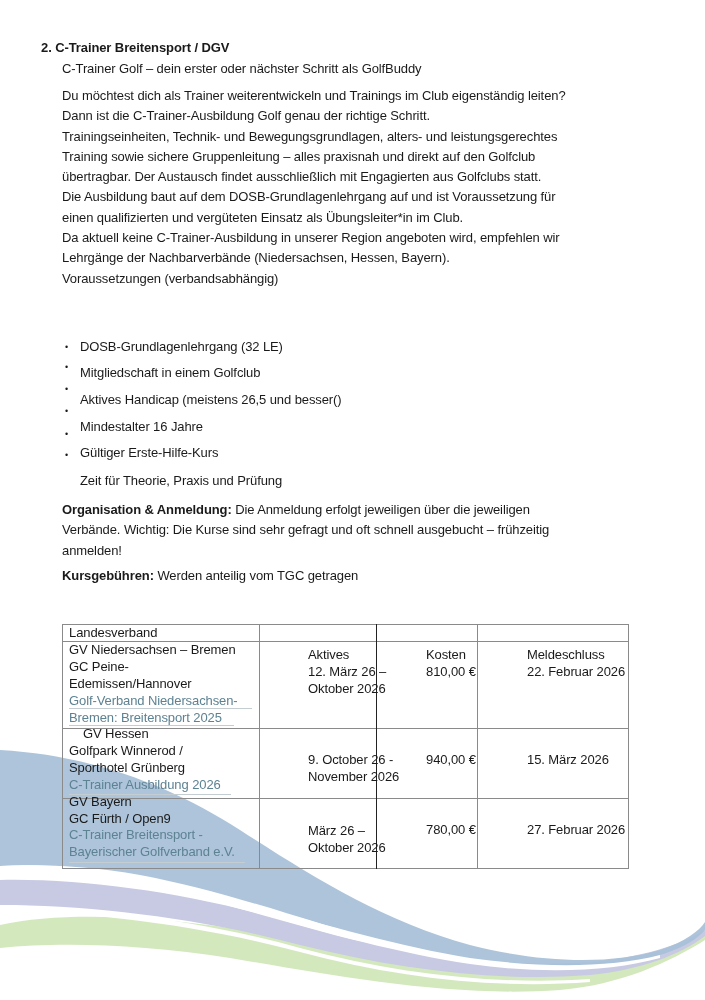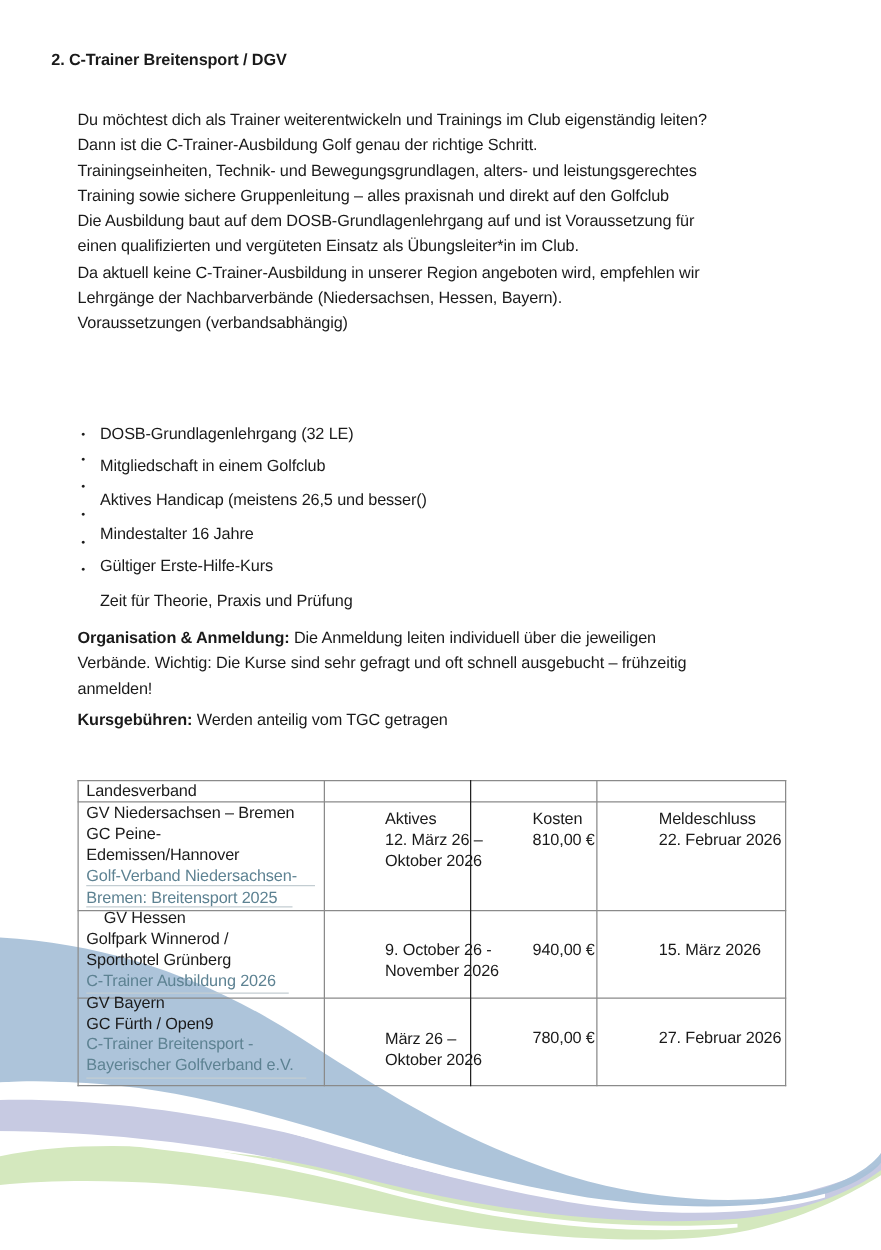--- a/index.html
+++ b/index.html
@@ -35,26 +35,28 @@
   <path fill="#d4e8be" d="M0,925 C90,905 230,925 330,945 C420,963 520,975 600,970 C640,966 680,950 705,935 L705,940 C670,962 620,985 560,990 C450,998 330,975 230,958 C140,944 60,942 0,948 Z"></path>
   <path fill="#c7cae2" d="M0,880 C90,878 200,895 300,925 C400,955 500,968 590,962 C640,958 680,945 705,930 L705,936 C680,955 640,970 590,975 C500,982 400,970 300,945 C200,918 90,905 0,905 Z"></path>
   <path fill="#a9c1d8" opacity="0.95" d="M0,750 C90,755 170,785 240,830 C310,875 380,920 470,945 C540,963 610,965 660,950 C685,942 700,930 705,922 L705,930 C690,948 650,962 600,966 C530,972 460,965 390,945 C300,918 220,890 140,875 C90,866 40,864 0,866 Z"></path>
   <path fill="#ffffff" d="M0,866 C60,862 140,872 220,895 C300,918 390,945 470,958 C540,968 610,968 660,955 L660,958 C610,972 540,974 470,964 C390,952 300,926 220,903 C140,880 60,871 0,873 Z"></path>
   <path fill="#ffffff" d="M0,905 C90,907 200,920 300,948 C400,975 500,985 590,979 L590,982 C500,989 400,979 300,952 C200,925 90,912 0,911 Z"></path>
 </svg>
 
 <div class="page">
 
   <div class="t heading">2. C-Trainer Breitensport / DGV</div>
+  <div class="t subtitle">C-Trainer Golf – dein erster oder nächster Schritt als GolfBuddy</div>
 
   <div class="para" style="top:86px;">
     <span class="line">Du möchtest dich als Trainer weiterentwickeln und Trainings im Club eigenständig leiten?</span>
     <span class="line">Dann ist die C-Trainer-Ausbildung Golf genau der richtige Schritt.</span>
     <span class="line">Trainingseinheiten, Technik- und Bewegungsgrundlagen, alters- und leistungsgerechtes</span>
     <span class="line">Training sowie sichere Gruppenleitung – alles praxisnah und direkt auf den Golfclub</span>
+    <span class="line">übertragbar. Der Austausch findet ausschließlich mit Engagierten aus Golfclubs statt.</span>
     <span class="line">Die Ausbildung baut auf dem DOSB-Grundlagenlehrgang auf und ist Voraussetzung für</span>
     <span class="line">einen qualifizierten und vergüteten Einsatz als Übungsleiter*in im Club.</span>
     <span class="line">Da aktuell keine C-Trainer-Ausbildung in unserer Region angeboten wird, empfehlen wir</span>
     <span class="line">Lehrgänge der Nachbarverbände (Niedersachsen, Hessen, Bayern).</span>
     <span class="line">Voraussetzungen (verbandsabhängig)</span>
   </div>
 
   <div>
     <span class="bullet" style="top:342px;">•</span>
     <span class="bullet" style="top:362px;">•</span>
@@ -65,21 +67,21 @@
 
     <span class="bitem" style="top:339px;">DOSB-Grundlagenlehrgang (32 LE)</span>
     <span class="bitem" style="top:365px;">Mitgliedschaft in einem Golfclub</span>
     <span class="bitem" style="top:392px;">Aktives Handicap (meistens 26,5 und besser()</span>
     <span class="bitem" style="top:419px;">Mindestalter 16 Jahre</span>
     <span class="bitem" style="top:445px;">Gültiger Erste-Hilfe-Kurs</span>
     <span class="bitem" style="top:473px;">Zeit für Theorie, Praxis und Prüfung</span>
   </div>
 
   <div class="para" style="top:500px;">
-    <span class="line"><span class="b">Organisation &amp; Anmeldung:</span><span> Die Anmeldung leiten individuell über die jeweiligen</span></span>
+    <span class="line"><span class="b">Organisation &amp; Anmeldung:</span><span> Die Anmeldung erfolgt jeweiligen über die jeweiligen</span></span>
     <span class="line">Verbände. Wichtig: Die Kurse sind sehr gefragt und oft schnell ausgebucht – frühzeitig</span>
     <span class="line">anmelden!</span>
   </div>
 
   <div class="para" style="top:566px;">
     <span class="line"><span class="b">Kursgebühren:</span><span> Werden anteilig vom TGC getragen</span></span>
   </div>
 
   <div class="tbl">
 

